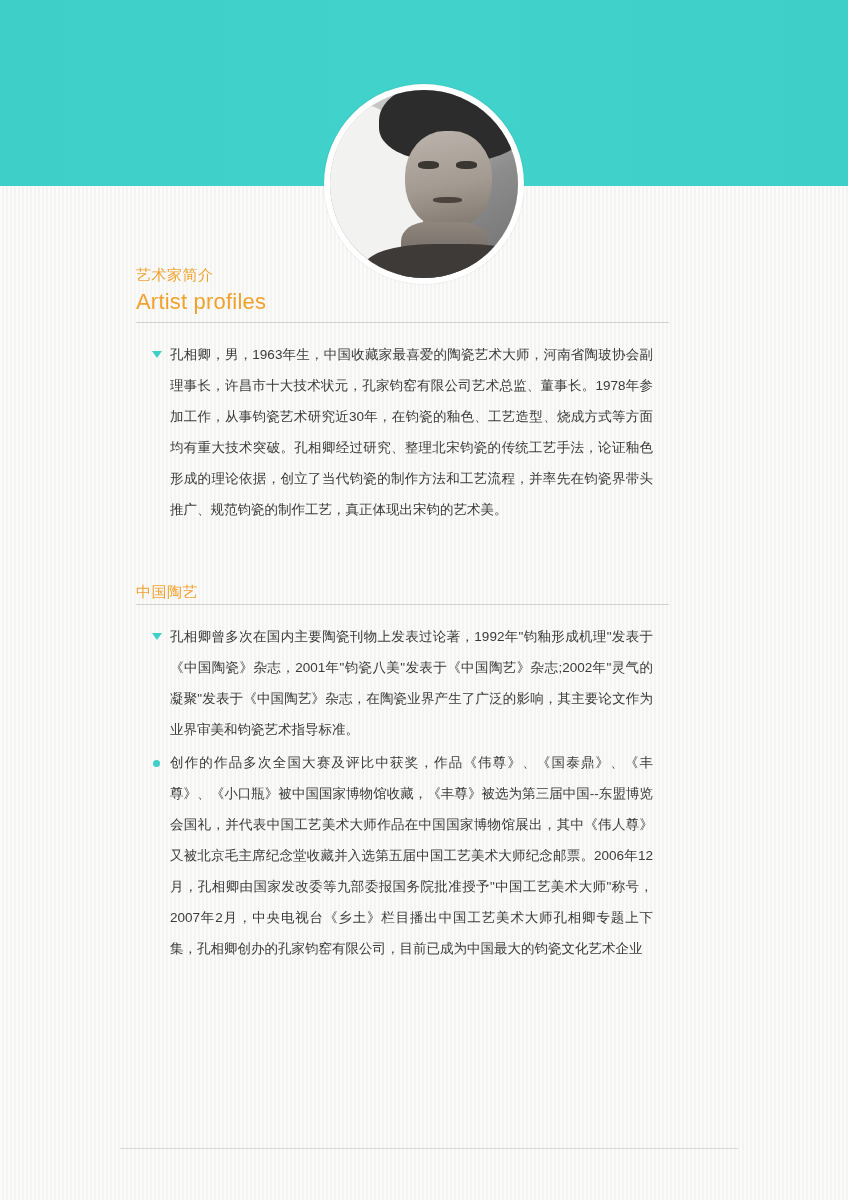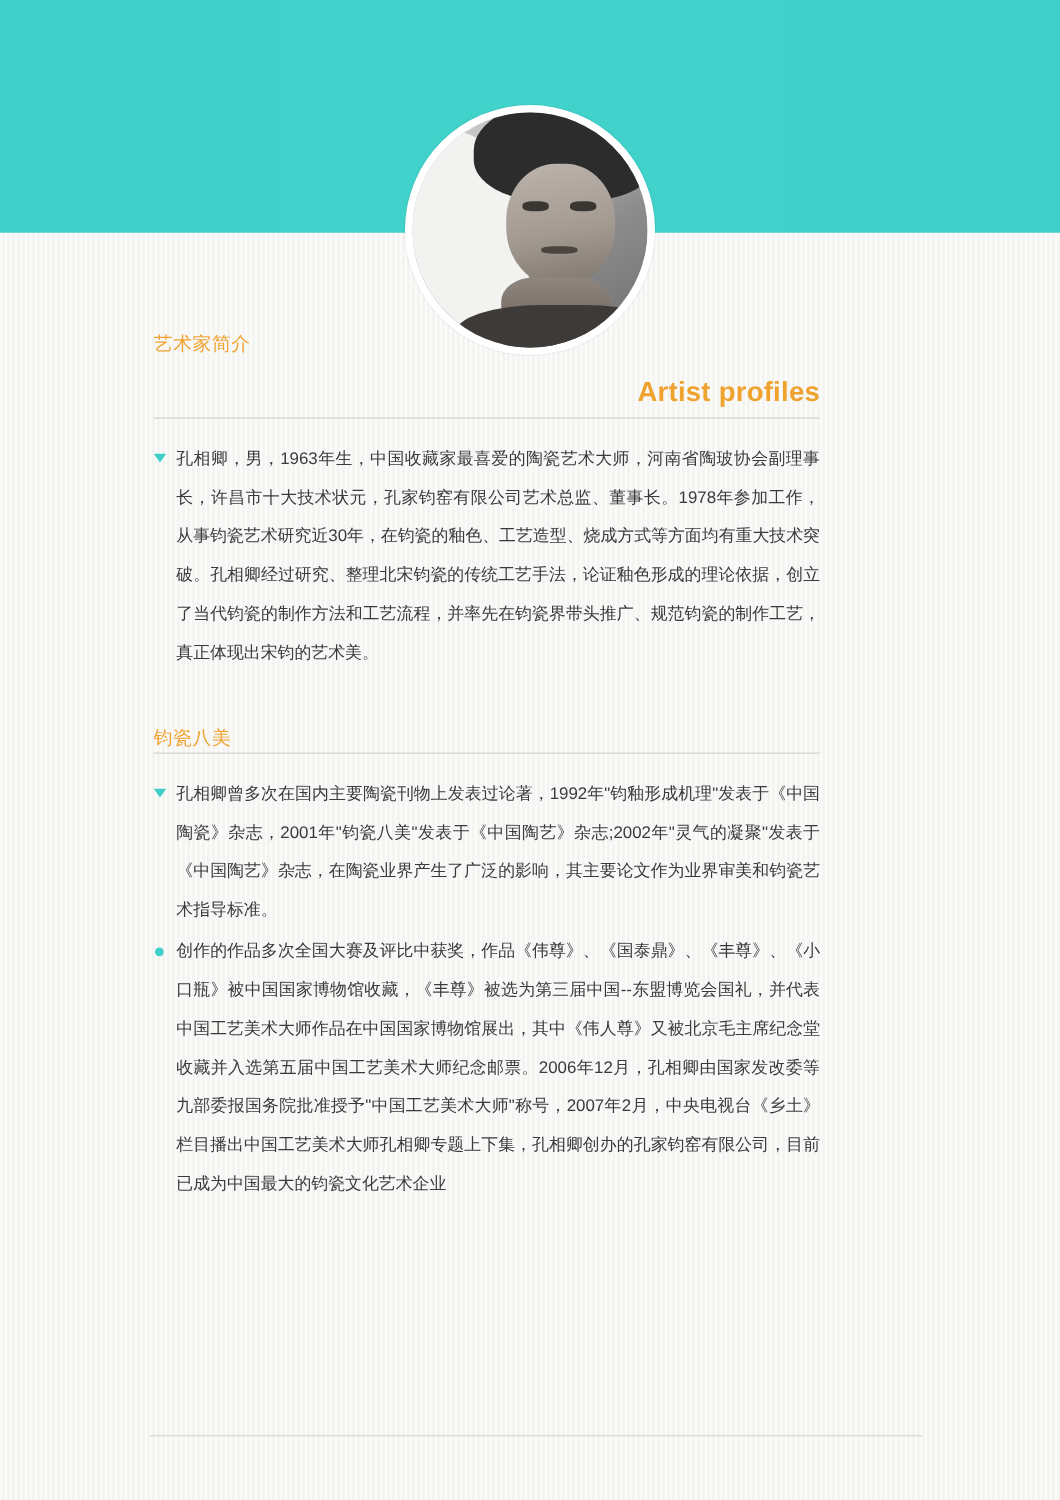--- a/index.html
+++ b/index.html
@@ -134,53 +134,52 @@
     width: 92%;
     height: 30%;
     background: #3d3a37;
     border-radius: 40% 40% 0 0;
   }
 
   
   .content {
     position: absolute;
     top: 266px;
-    left: 3px;
+    left: 16px;
     width: 763px;
   }
   .section {
     padding: 0 110px 0 120px;
   }
   .sec-head {
     margin: 0;
   }
   .sec-title-cn {
     color: #f0a22e;
     font-size: 15px;
     letter-spacing: 0.5px;
     margin: 0 0 2px 0;
     font-weight: normal;
   }
   .sec-title-en {
     color: #f0a22e;
     font-size: 22px;
-    font-weight: bold;
-    margin: 16px 0 7px 0;
+    font-weight: normal;
+    margin: 4px 0 7px 0;
     letter-spacing: 0.2px;
-    text-align: right;
   }
   .rule {
     border: none;
     border-top: 1px solid #d2d2d0;
     margin: 0 0 16px 0;
     height: 0;
   }
   ul.bullets {
     list-style: none;
-    margin: 0;
+    margin: 16px;
     padding: 0;
   }
   ul.bullets li {
     position: relative;
     padding-left: 18px;
     color: #3a3a3a;
     font-size: 13.5px;
     line-height: 31px;
     text-align: justify;
     margin-bottom: 2px;
@@ -249,21 +248,21 @@
           <span class="bullet"></span>
           <span>孔相卿，男，1963年生，中国收藏家最喜爱的陶瓷艺术大师，河南省陶玻协会副理事长，许昌市十大技术状元，孔家钧窑有限公司艺术总监、董事长。1978年参加工作，从事钧瓷艺术研究近30年，在钧瓷的釉色、工艺造型、烧成方式等方面均有重大技术突破。孔相卿经过研究、整理北宋钧瓷的传统工艺手法，论证釉色形成的理论依据，创立了当代钧瓷的制作方法和工艺流程，并率先在钧瓷界带头推广、规范钧瓷的制作工艺，真正体现出宋钧的艺术美。</span>
         </li>
       </ul>
     </div>
 
     <div class="spacer-1"></div>
 
     <div class="section">
       <div class="sec-head">
-        <p class="sec-title-cn">钧瓷八美</p>
+        <p class="sec-title-cn">中国陶艺</p>
       </div>
       <hr class="rule">
       <ul class="bullets">
         <li>
           <span class="bullet"></span>
           <span>孔相卿曾多次在国内主要陶瓷刊物上发表过论著，1992年"钧釉形成机理"发表于《中国陶瓷》杂志，2001年"钧瓷八美"发表于《中国陶艺》杂志;2002年"灵气的凝聚"发表于《中国陶艺》杂志，在陶瓷业界产生了广泛的影响，其主要论文作为业界审美和钧瓷艺术指导标准。</span>
         </li>
         <li class="dot">
           <span class="bullet"></span>
           <span>创作的作品多次全国大赛及评比中获奖，作品《伟尊》、《国泰鼎》、《丰尊》、《小口瓶》被中国国家博物馆收藏，《丰尊》被选为第三届中国--东盟博览会国礼，并代表中国工艺美术大师作品在中国国家博物馆展出，其中《伟人尊》又被北京毛主席纪念堂收藏并入选第五届中国工艺美术大师纪念邮票。2006年12月，孔相卿由国家发改委等九部委报国务院批准授予"中国工艺美术大师"称号，2007年2月，中央电视台《乡土》栏目播出中国工艺美术大师孔相卿专题上下集，孔相卿创办的孔家钧窑有限公司，目前已成为中国最大的钧瓷文化艺术企业</span>

